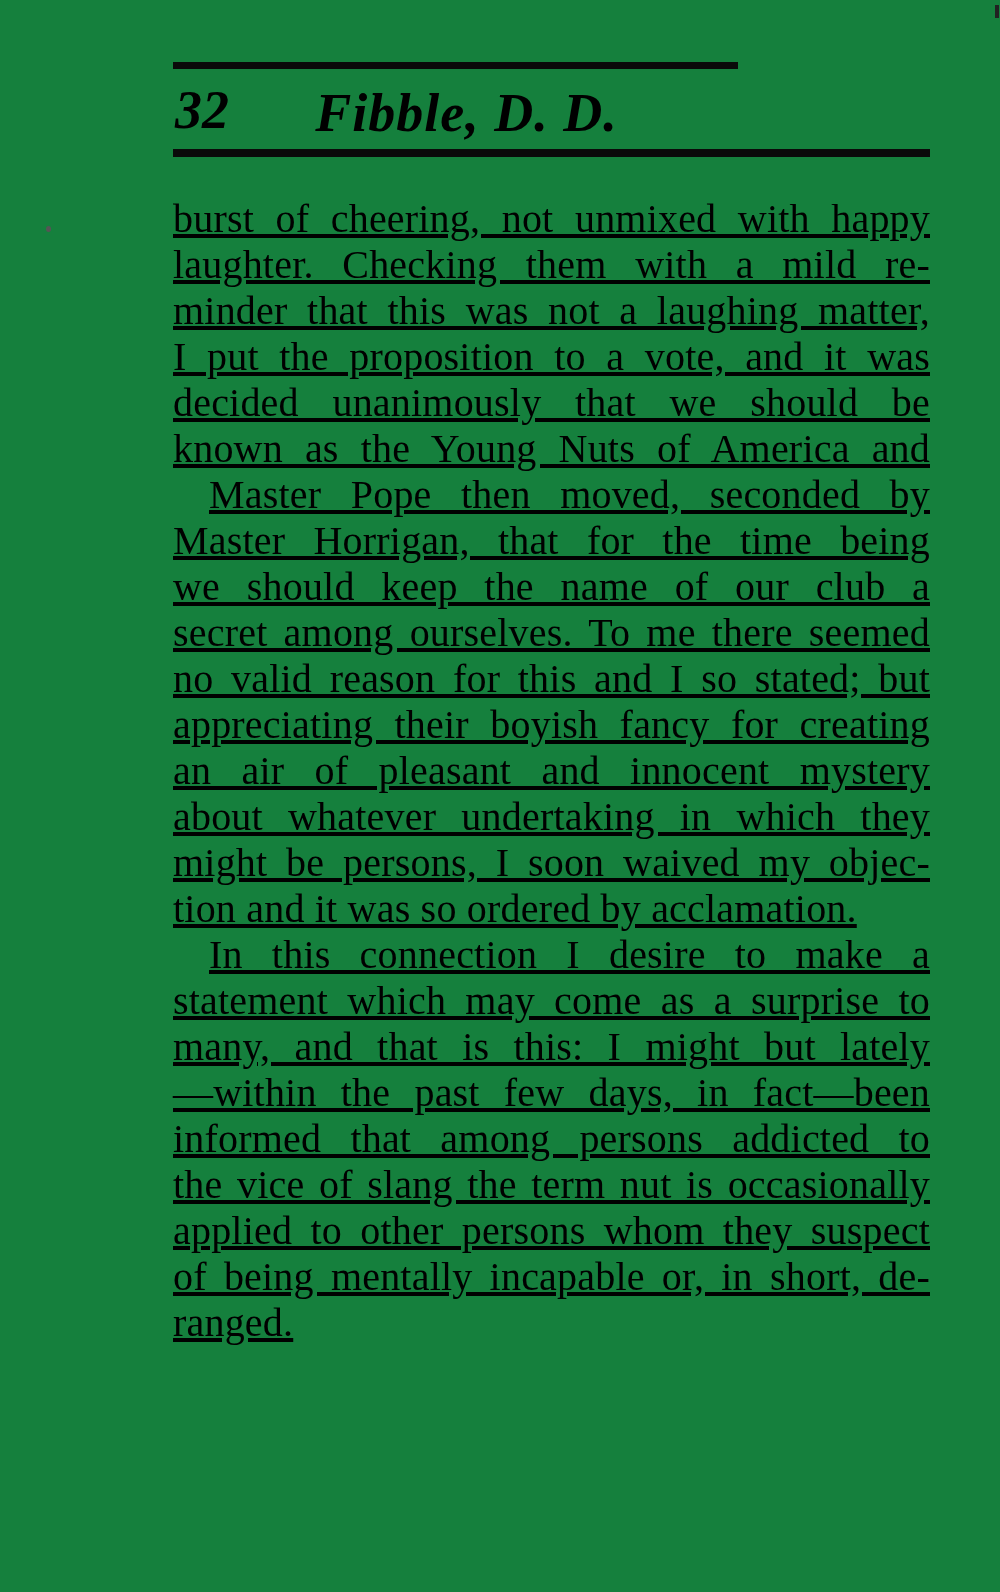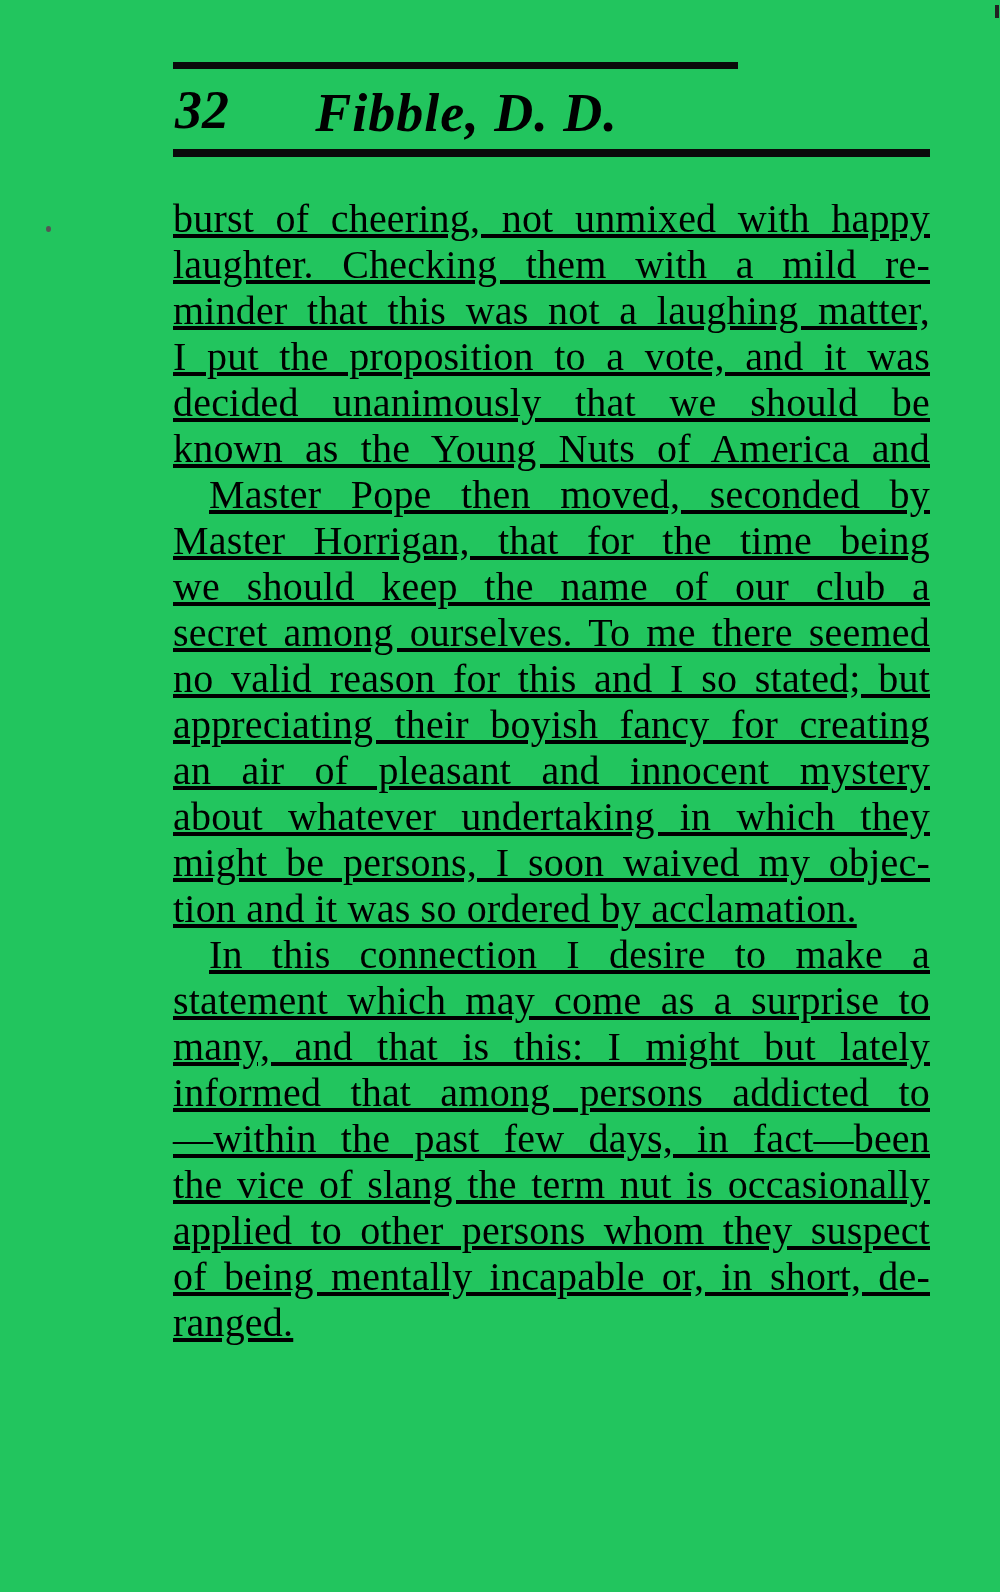--- a/index.html
+++ b/index.html
@@ -4,21 +4,21 @@
 <style>
   html, body {
     margin: 0;
     padding: 0;
     background: #ffffff;
   }
   #page {
     position: relative;
     width: 1000px;
     height: 1592px;
-    background: #22c55e;
+    background: #15803d;
     overflow: hidden;
     font-family: "Liberation Serif", "DejaVu Serif", serif;
     color: #000000;
   }
   
   .rule {
     position: absolute;
     background: #0a0a0a;
   }
   #top-rule {
@@ -118,22 +118,22 @@
         <div class="line justify">appreciating their boyish fancy for creating</div>
         <div class="line justify">an air of pleasant and innocent mystery</div>
         <div class="line justify">about whatever undertaking in which they</div>
         <div class="line justify">might be persons, I soon waived my objec-</div>
         <div class="line">tion and it was so ordered by acclamation.</div>
       </div>
       <div>
         <div class="line indent justify">In this connection I desire to make a</div>
         <div class="line justify">statement which may come as a surprise to</div>
         <div class="line justify">many, and that is this:  I might but lately</div>
+        <div class="line justify">—within the past few days, in fact—been</div>
         <div class="line justify">informed that among persons addicted to</div>
-        <div class="line justify">—within the past few days, in fact—been</div>
         <div class="line justify">the vice of slang the term nut is occasionally</div>
         <div class="line justify">applied to other persons whom they suspect</div>
         <div class="line justify">of being mentally incapable or, in short, de-</div>
         <div class="line">ranged.</div>
       </div>
     </div>
 
   <div id="artifact-dot" class="artifact"></div>
   <div id="artifact-tick" class="artifact"></div>
 

